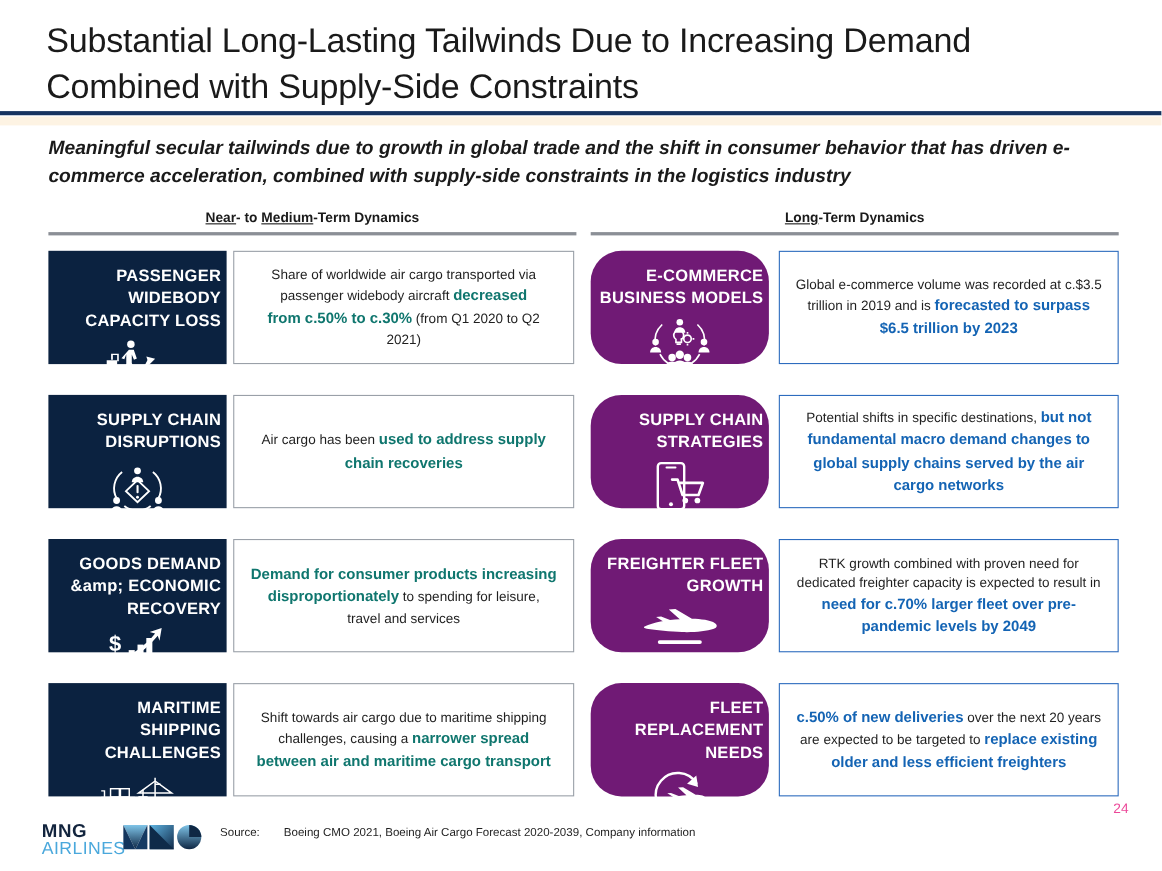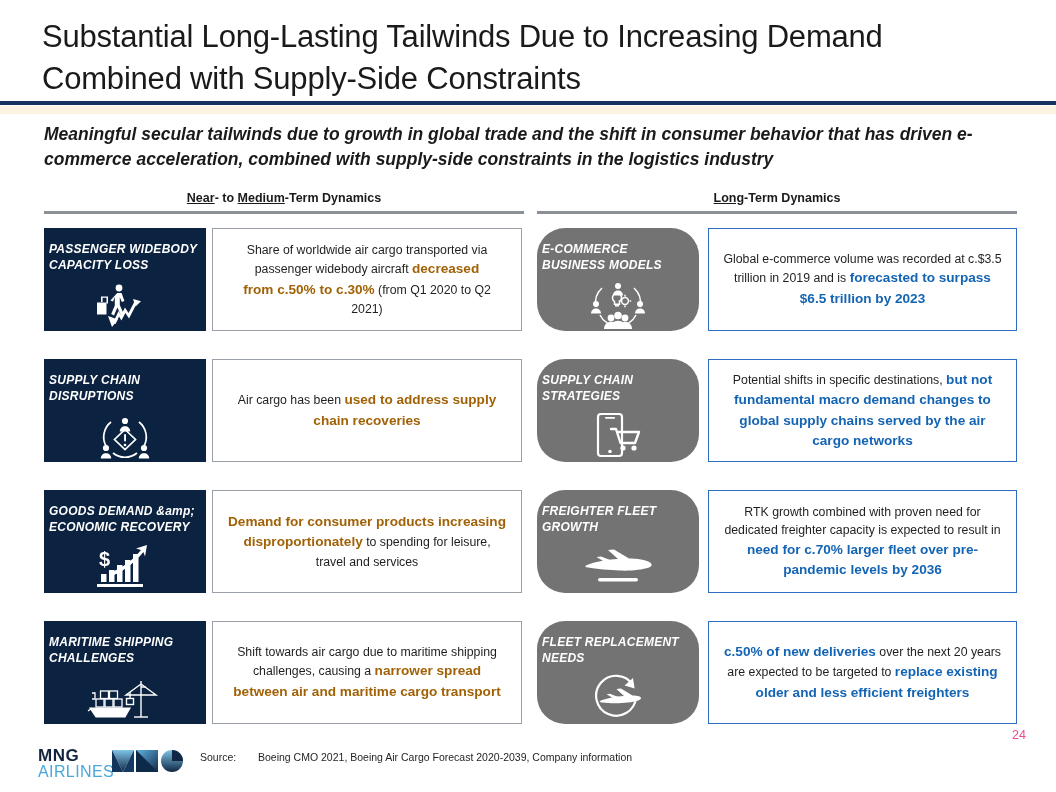--- a/index.html
+++ b/index.html
@@ -119,31 +119,30 @@
     left: 0;
     top: 0;
     width: 162px;
     height: 103px;
     display: flex;
     flex-direction: column;
     align-items: center;
     padding-top: 13px;
   }
   .tile.navy { background: #0b2240; }
-  .tile.blue { background: #737373; border-radius: 28px; }
+  .tile.blue { background: #701a75; border-radius: 28px; }
 
   .tile-label {
-    font-size: 12px;
+    font-size: 15px;
     font-weight: bold;
     color: #ffffff;
-    text-align: left;
+    text-align: right;
     line-height: 1.35;
     letter-spacing: 0.25px;
     width: 152px;
-    font-style: italic;
   }
   .tile-icon {
     margin-top: 6px;
     flex: 1;
     display: flex;
     align-items: center;
     justify-content: center;
   }
   .tile-icon svg { display: block; }
 
@@ -160,21 +159,21 @@
   }
   .row.left  .card { left: 168px; width: 310px; border: 1px solid #9aa0a8; }
   .row.right .card { left: 171px; width: 309px; border: 1px solid #2d6cbe; }
 
   .card-text {
     font-size: 12.3px;
     line-height: 1.48;
     text-align: center;
     color: #1f1f1f;
   }
-  .card-text .hl-navy { color: #a16207; font-weight: bold; }
+  .card-text .hl-navy { color: #0f766e; font-weight: bold; }
   .card-text .hl-blue { color: #1464b4; font-weight: bold; }
   .card-text .big { font-size: 13.6px; }
 
   
   .footer-logo {
     position: absolute;
     left: 38px;
     top: 745px;
     width: 145px;
     height: 40px;
@@ -436,21 +435,21 @@
         <svg width="76" height="40" viewBox="0 0 76 40">
           <g fill="#ffffff">
             <path d="M6 18.5 C14 15 26 12.5 38 12 L28 3 L34 2.6 L49 11.6 C57 11.6 66 13 70 15.5 C72.5 17 72 19.5 69 20.6 C62 23 50 24 40 23.6 C30 23.2 16 22 8 20.6 C5.5 20.2 4.6 19.2 6 18.5 Z"></path>
             <path d="M24 14.6 L16.5 10 L21 9.4 L31.5 13.6 Z"></path>
             <rect x="18" y="31" width="40" height="3.4" rx="1.7"></rect>
           </g>
         </svg>
       </span>
     </div>
     <div class="card">
-      <div class="card-text">RTK growth combined with proven need for dedicated freighter capacity is expected to result in <span class="hl-blue big">need for c.70% larger fleet over pre-pandemic levels by 2036</span></div>
+      <div class="card-text">RTK growth combined with proven need for dedicated freighter capacity is expected to result in <span class="hl-blue big">need for c.70% larger fleet over pre-pandemic levels by 2049</span></div>
     </div>
   </div>
 
   <div class="row right row-3">
     <div class="tile blue">
       <span class="tile-label">FLEET REPLACEMENT NEEDS</span>
       <span class="tile-icon">
         <svg width="58" height="48" viewBox="0 0 58 48">
           <g fill="none" stroke="#ffffff" stroke-width="2.2" stroke-linecap="round">
             <path d="M44 11 A20 20 0 1 0 47 24"></path>

